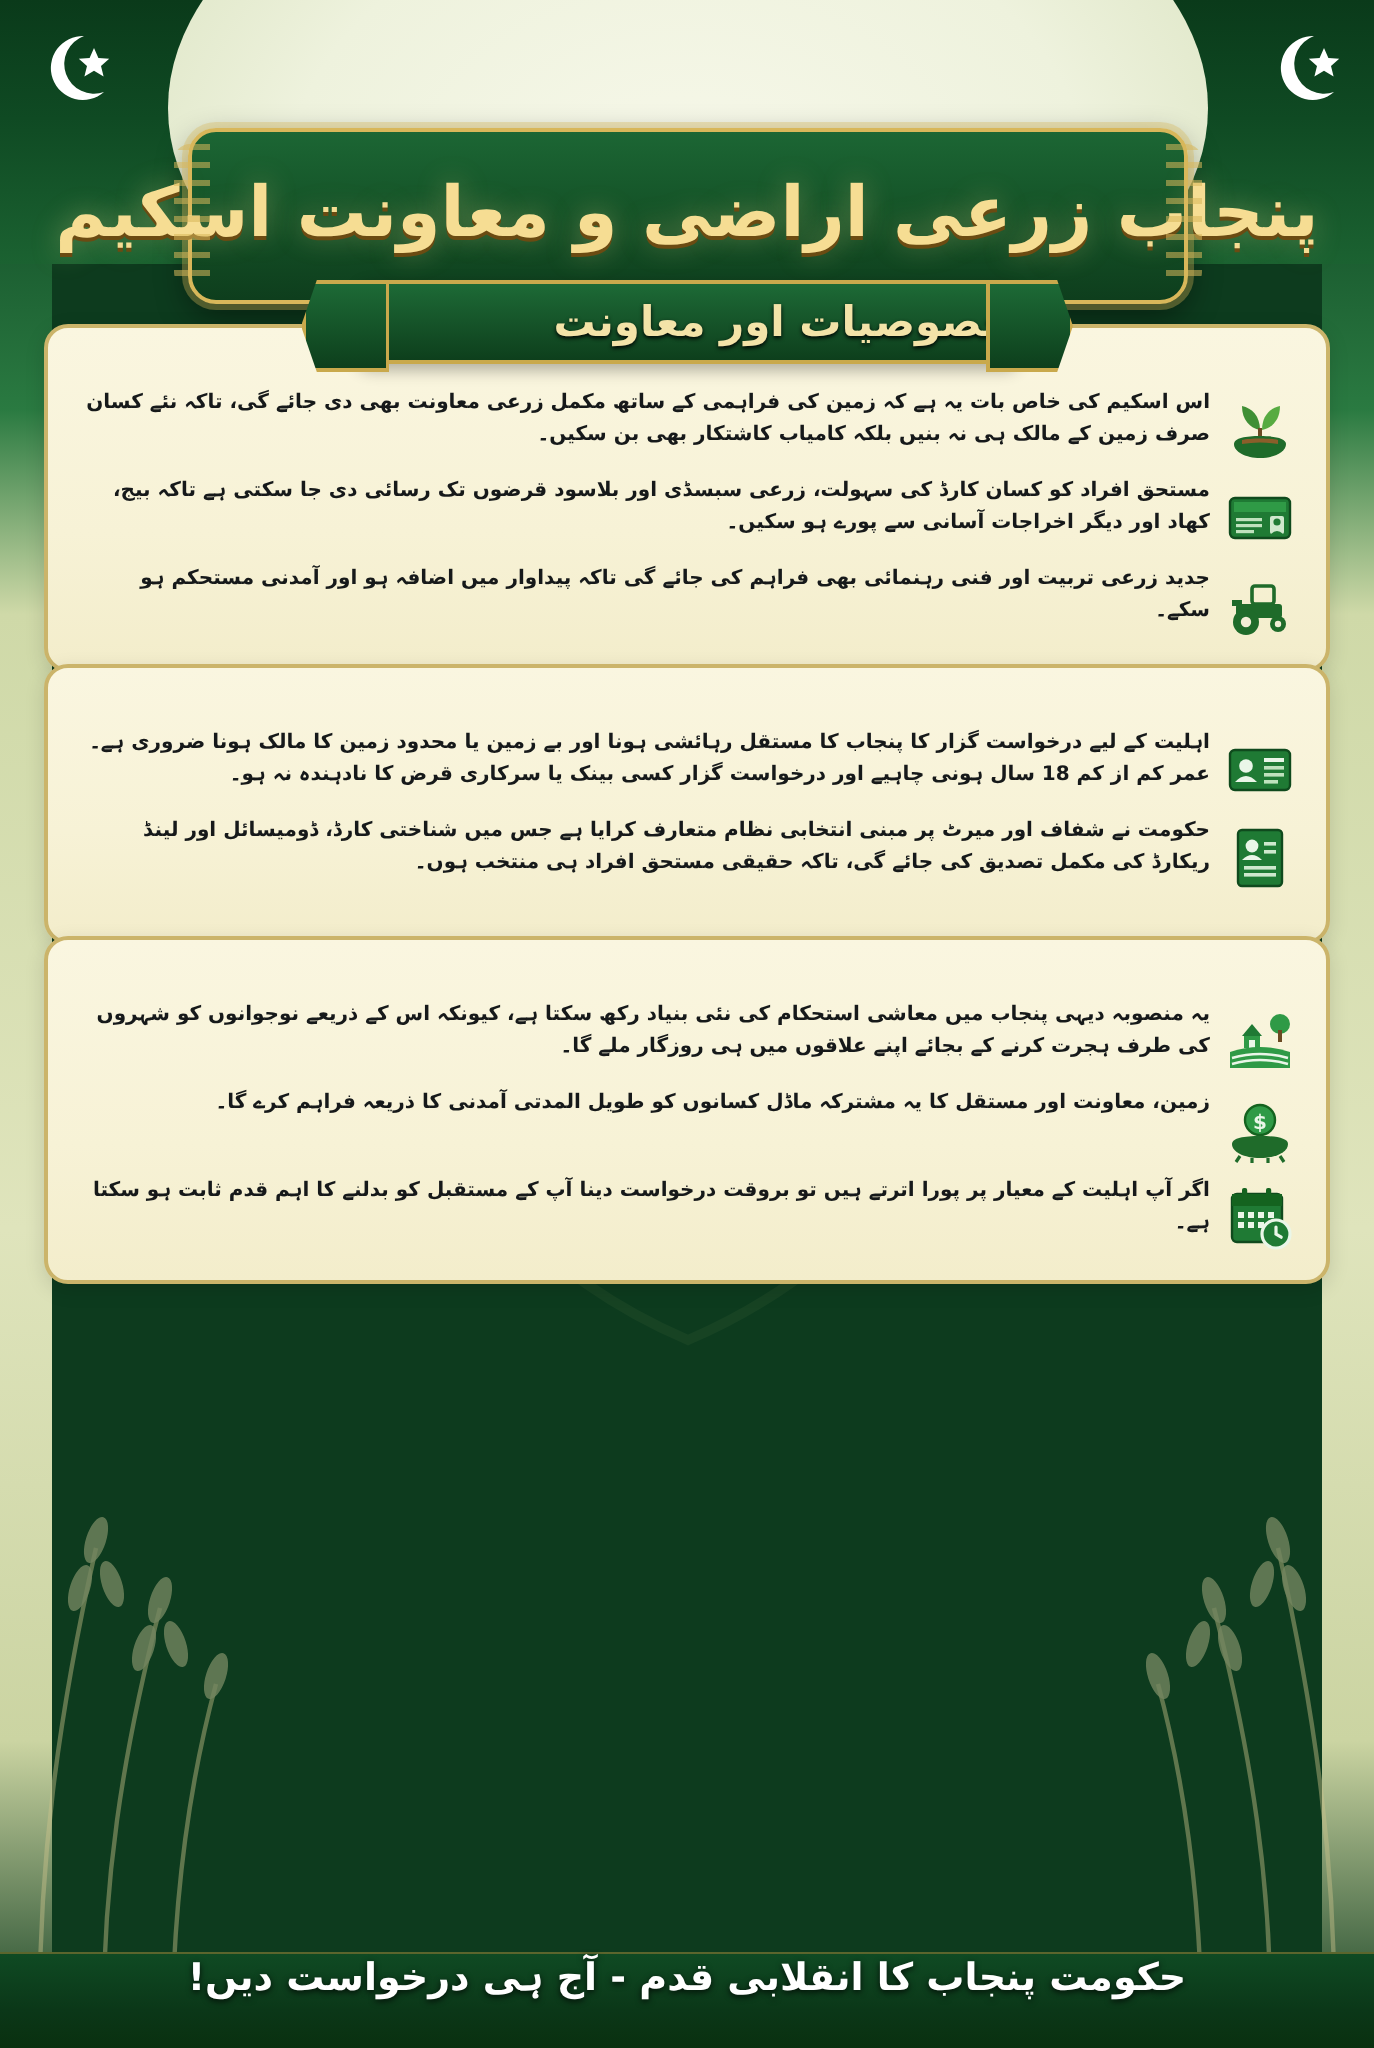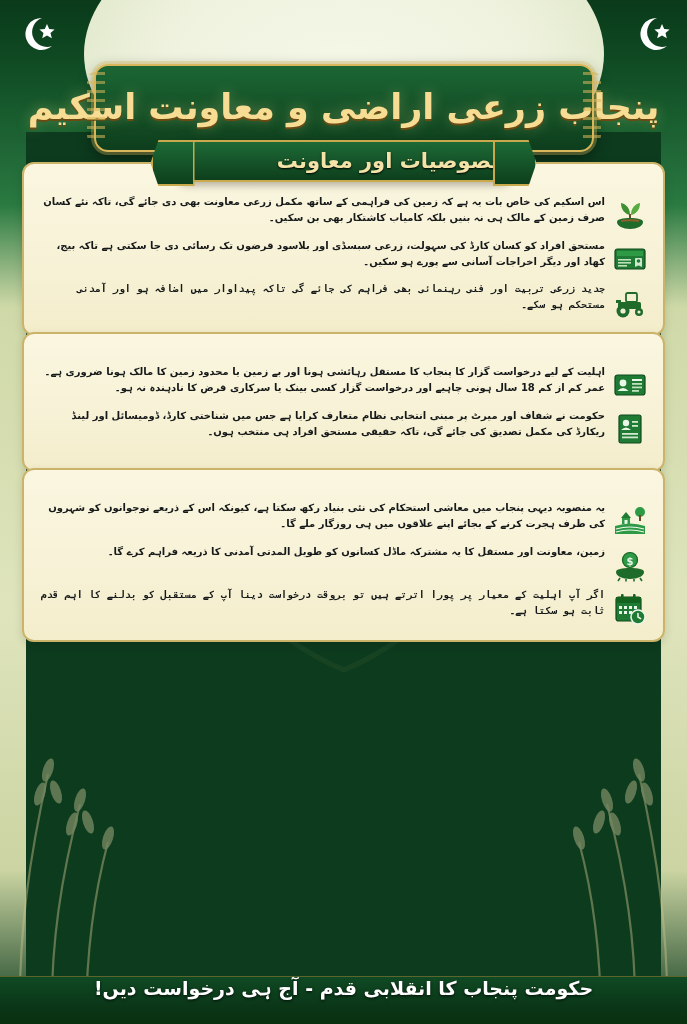--- a/index.html
+++ b/index.html
@@ -119,21 +119,21 @@
 
   .sec-body {
     margin-top:-20px; padding:30px 16px 14px 16px;
     background:linear-gradient(180deg,#faf6e0 0%,#f7f2d6 60%,#f3edcb 100%);
     border:2px solid #cbb46a;
     border-radius:12px;
     box-shadow:0 3px 10px rgba(0,0,0,.13);
   }
 
   .bullet { display:flex; align-items:flex-start; gap:8px; direction:rtl; margin-bottom:6px; }
-  .bullet:last-child { margin-bottom:0;font-family:Liberation Mono, monospace; }
+  .bullet:last-child { margin-bottom:0; }
   .bullet-icon { flex:0 0 34px; width:34px; height:34px; margin-top:4px; }
   .bullet-text {
     flex:1 1 auto; direction:rtl; text-align:right;
     font-size:10px; line-height:1.62; color:#16191a; font-weight:bold;
   }
 
   
   .footer {
     position:absolute; left:0; right:0; bottom:0; height:48px; z-index:7;
     background:linear-gradient(180deg,#0f4a23 0%,#0b3718 60%,#09300f 100%);

